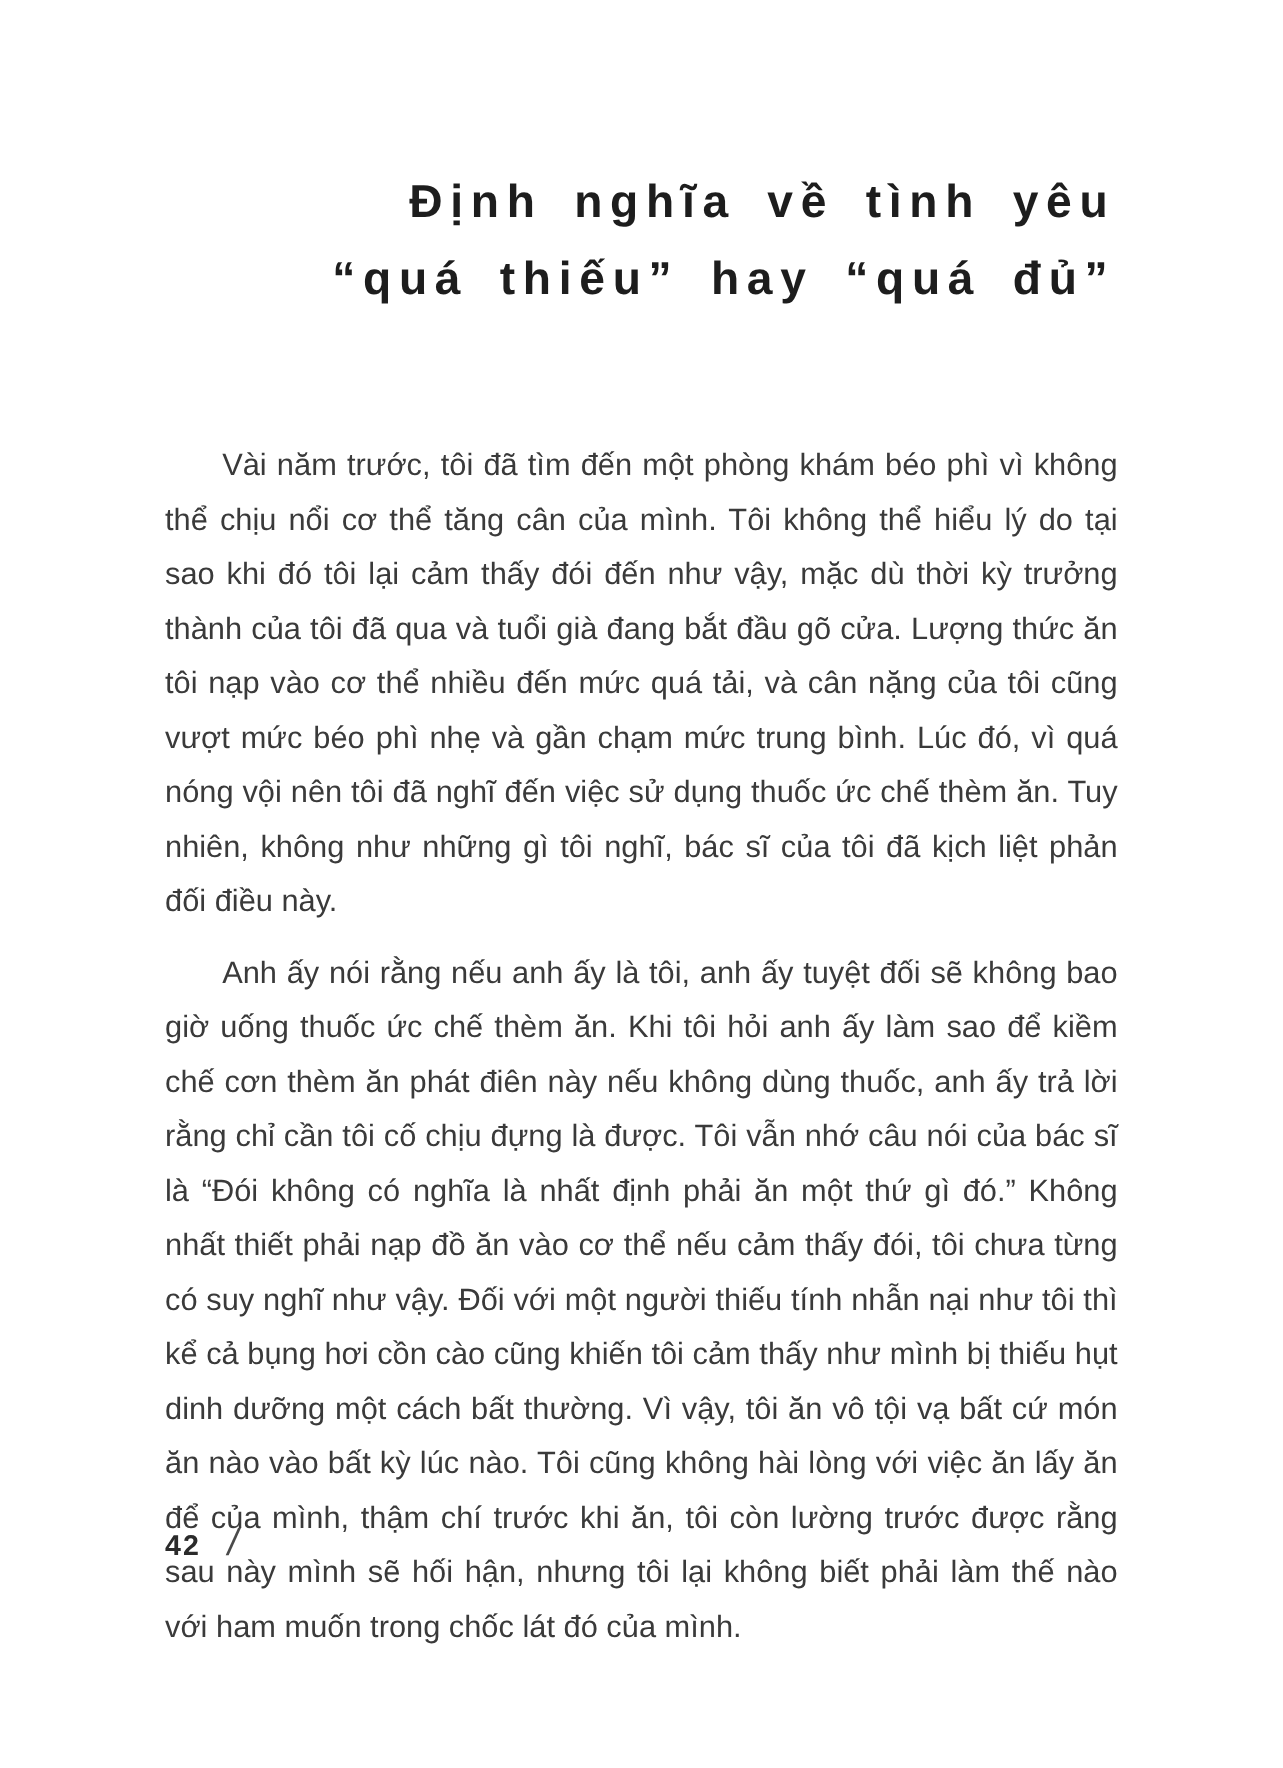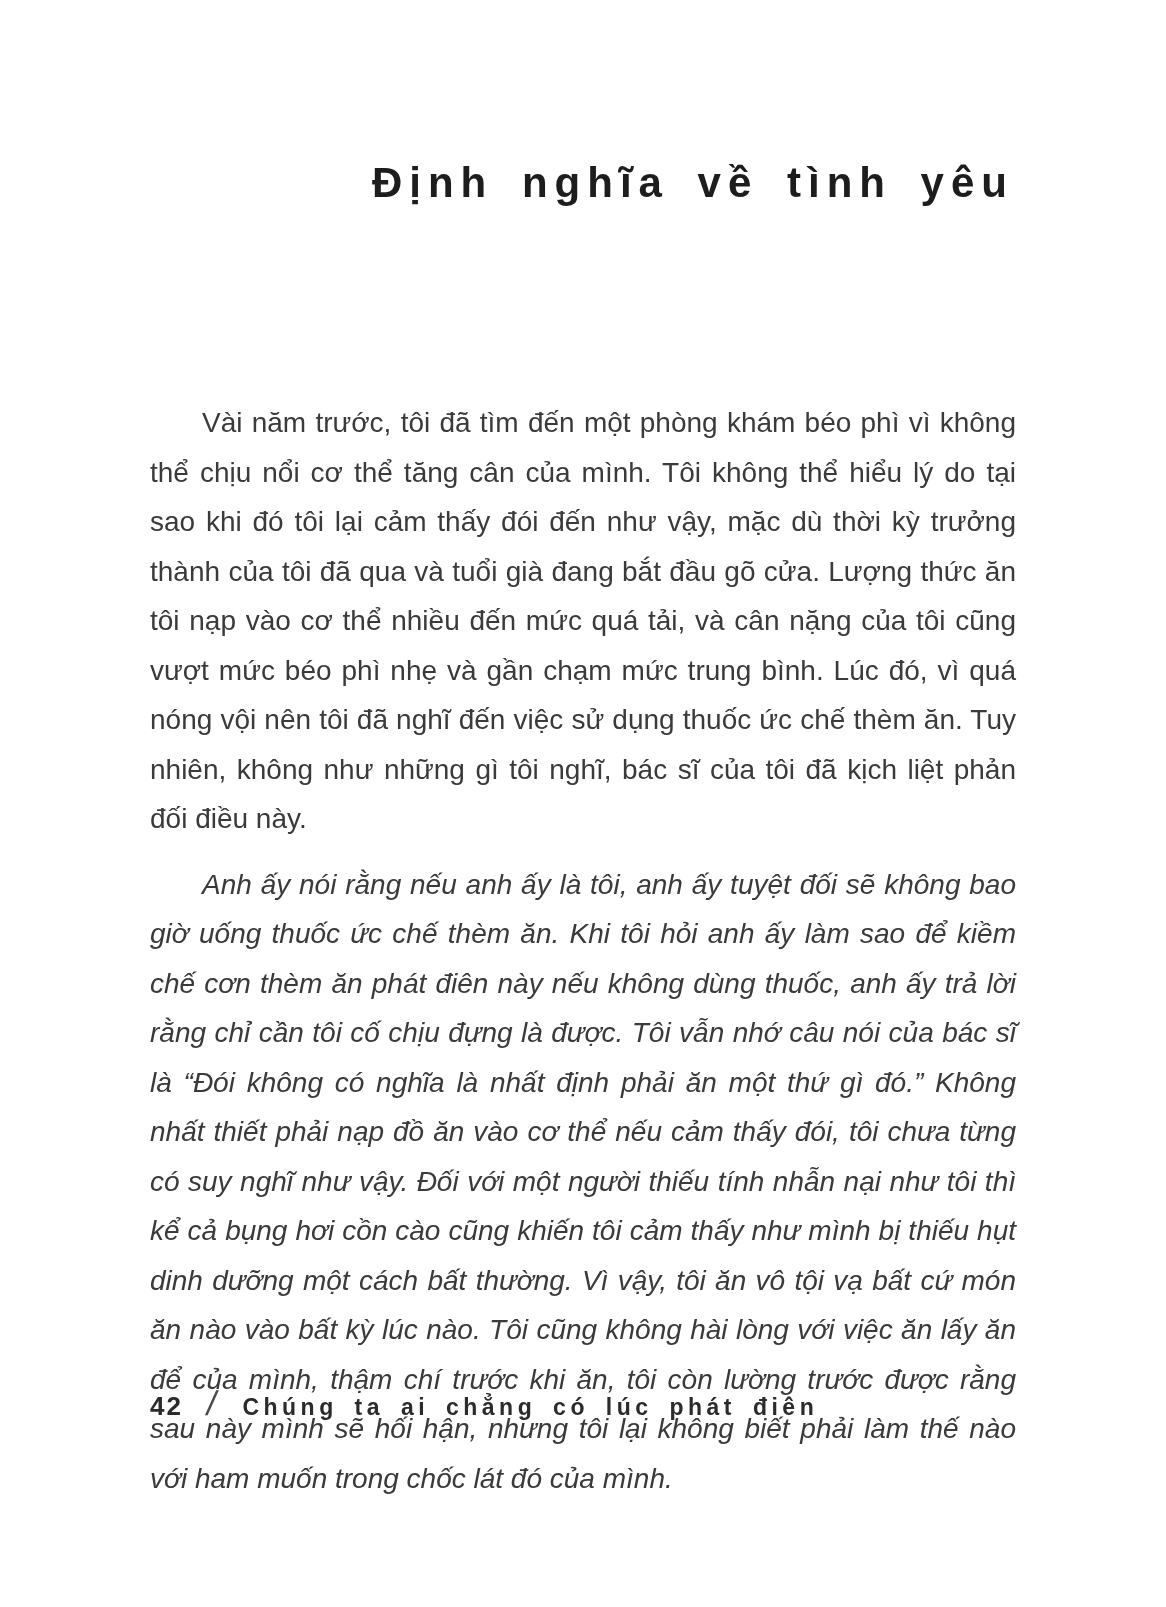--- a/index.html
+++ b/index.html
@@ -37,21 +37,20 @@
     line-height: 49.5px;
     text-align: justify;
     color: #3a3a3a;
   }
   .content p {
     margin: 0;
     text-indent: 52px;
   }
   .content p + p {
     margin-top: 16px;
-    font-style: italic;
   }
   .page-footer {
     position: absolute;
     left: 150px;
     top: 1384px;
     display: flex;
     align-items: baseline;
     color: #2b2b2b;
   }
   .page-number {
@@ -74,26 +73,26 @@
     word-spacing: 6px;
   }
 </style>
 </head>
 <body>
 
 <div class="page">
 
   <div class="chapter-title">
     <div>Định nghĩa về tình yêu</div>
+    <div>“quá thiếu” hay “quá đủ”</div>
   </div>
 
   <div class="content">
     <p>Vài năm trước, tôi đã tìm đến một phòng khám béo phì vì không thể chịu nổi cơ thể tăng cân của mình. Tôi không thể hiểu lý do tại sao khi đó tôi lại cảm thấy đói đến như vậy, mặc dù thời kỳ trưởng thành của tôi đã qua và tuổi già đang bắt đầu gõ cửa. Lượng thức ăn tôi nạp vào cơ thể nhiều đến mức quá tải, và cân nặng của tôi cũng vượt mức béo phì nhẹ và gần chạm mức trung bình. Lúc đó, vì quá nóng vội nên tôi đã nghĩ đến việc sử dụng thuốc ức chế thèm ăn. Tuy nhiên, không như những gì tôi nghĩ, bác sĩ của tôi đã kịch liệt phản đối điều này.</p>
     <p>Anh ấy nói rằng nếu anh ấy là tôi, anh ấy tuyệt đối sẽ không bao giờ uống thuốc ức chế thèm ăn. Khi tôi hỏi anh ấy làm sao để kiềm chế cơn thèm ăn phát điên này nếu không dùng thuốc, anh ấy trả lời rằng chỉ cần tôi cố chịu đựng là được. Tôi vẫn nhớ câu nói của bác sĩ là “Đói không có nghĩa là nhất định phải ăn một thứ gì đó.” Không nhất thiết phải nạp đồ ăn vào cơ thể nếu cảm thấy đói, tôi chưa từng có suy nghĩ như vậy. Đối với một người thiếu tính nhẫn nại như tôi thì kể cả bụng hơi cồn cào cũng khiến tôi cảm thấy như mình bị thiếu hụt dinh dưỡng một cách bất thường. Vì vậy, tôi ăn vô tội vạ bất cứ món ăn nào vào bất kỳ lúc nào. Tôi cũng không hài lòng với việc ăn lấy ăn để của mình, thậm chí trước khi ăn, tôi còn lường trước được rằng sau này mình sẽ hối hận, nhưng tôi lại không biết phải làm thế nào với ham muốn trong chốc lát đó của mình.</p>
   </div>
 
   <div class="page-footer">
     <span class="page-number">42</span>
     <span class="footer-slash">/</span>
-    <span class="book-title">Chúng ta ai chẳng có lúc phát điên</span>
   </div>
 
 </div>
 
 </body></html>

